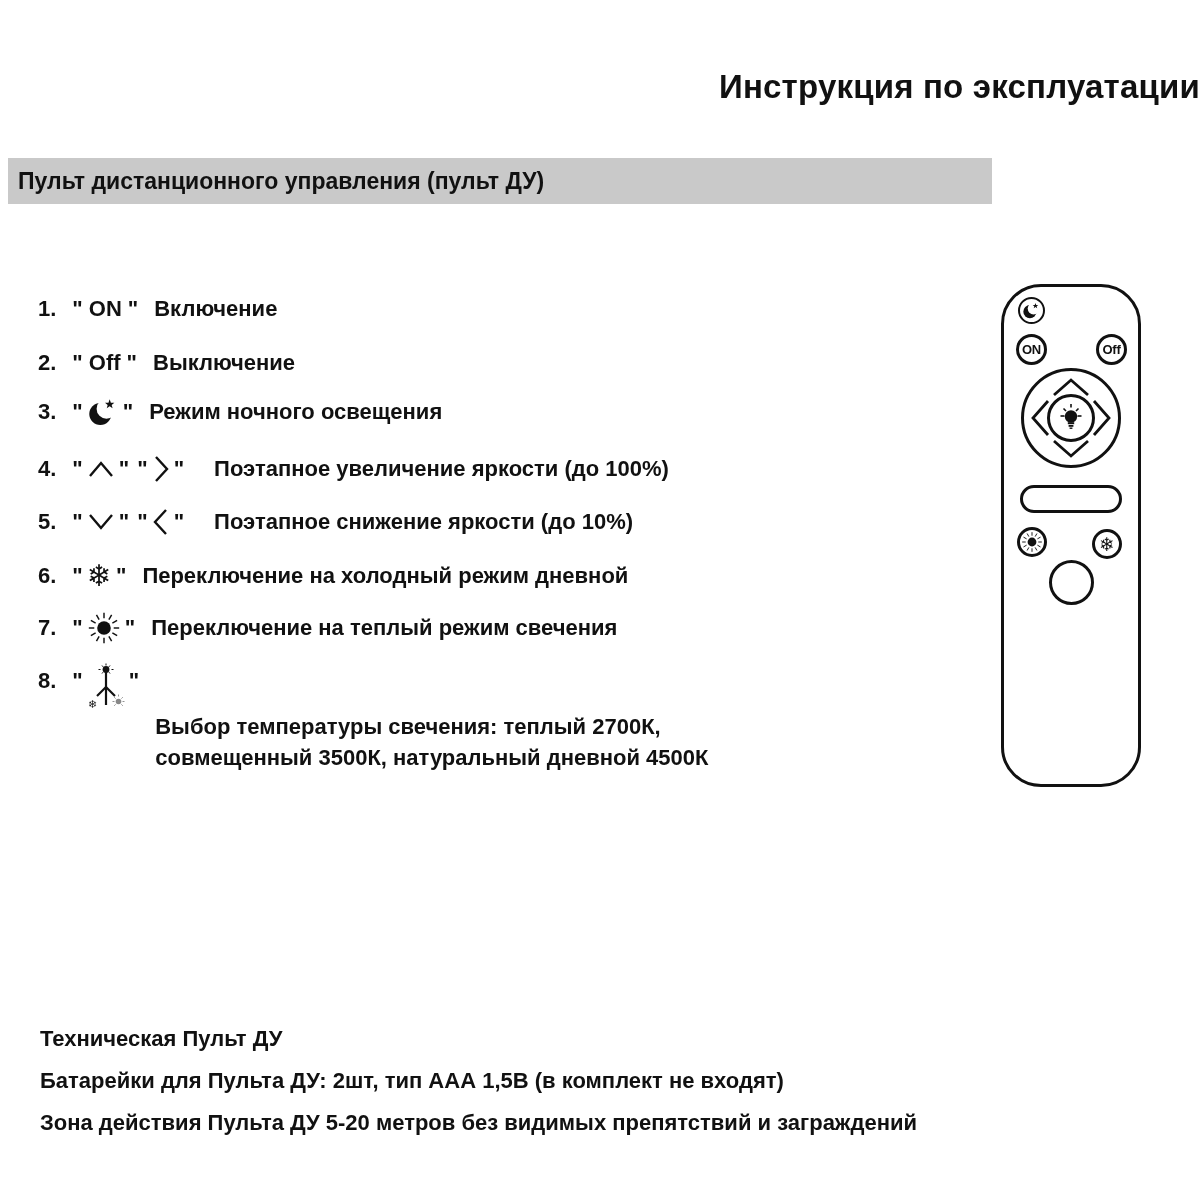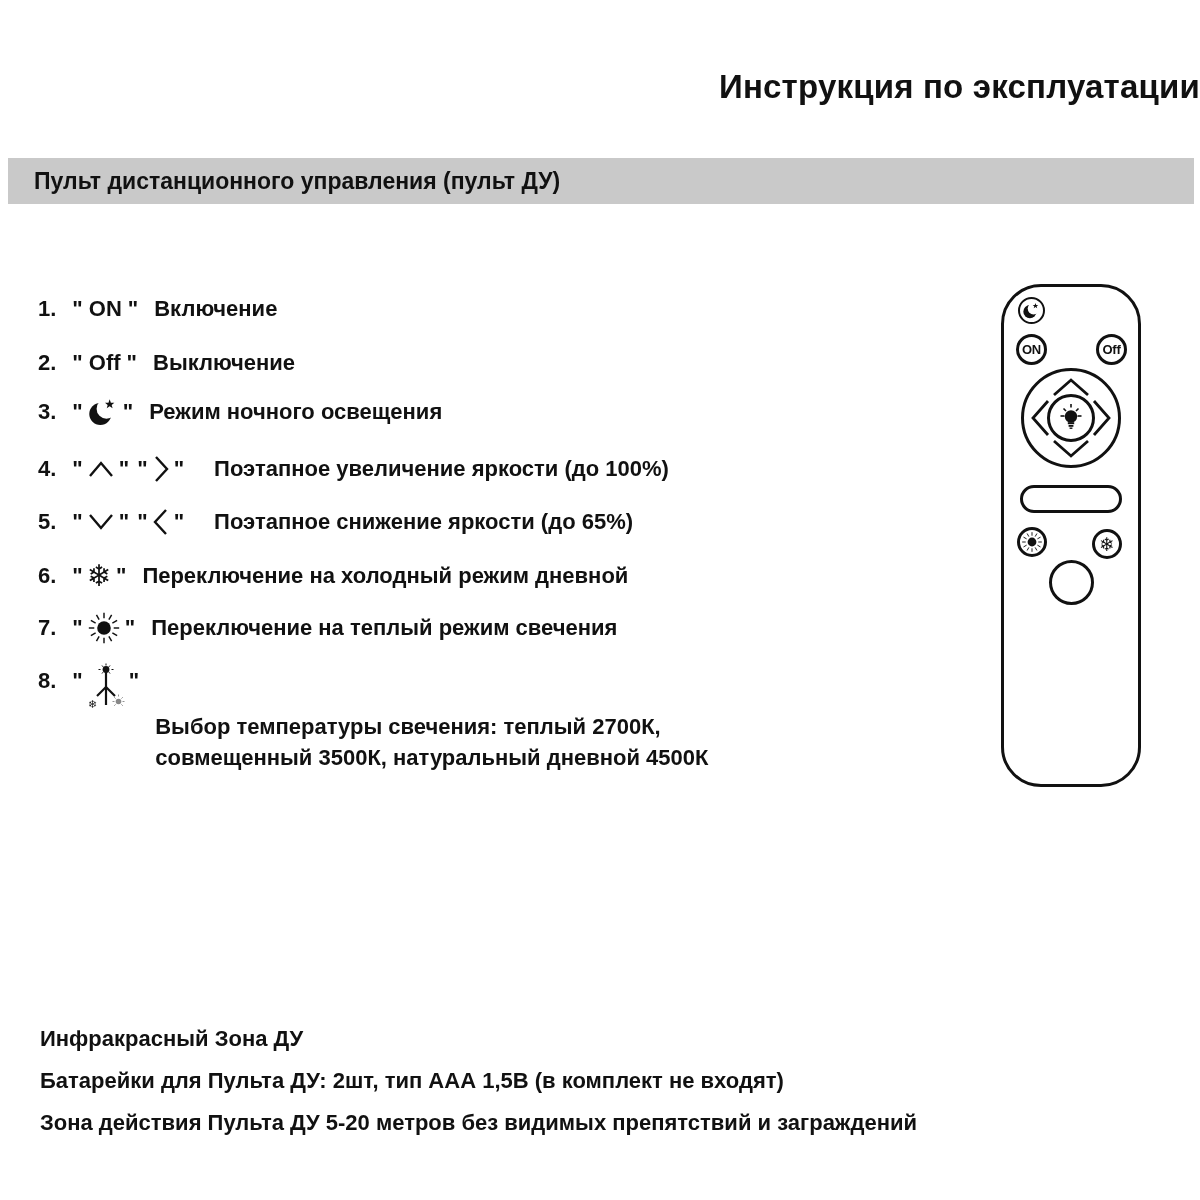--- a/index.html
+++ b/index.html
@@ -7,22 +7,22 @@
   body { font-family:"Liberation Sans","DejaVu Sans",sans-serif; color:#111; }
   .page {
     position:relative; width:1200px; height:1200px; background:#fff; overflow:hidden;
     font-weight:bold;
   }
   .page-title {
     position:absolute; top:68px; left:0; width:100%;
     text-align:right; font-size:33px; font-weight:bold; letter-spacing:0.2px;
   }
   .section-bar {
-    position:absolute; left:8px; width:1186px; height:46px;
-    background:#c9c9c9; display:flex; align-items:center; padding-left:26px;
+    position:absolute; left:8px; width:984px; height:46px;
+    background:#c9c9c9; display:flex; align-items:center; padding-left:10px;
     font-size:23px; font-weight:bold;
   }
   .bar-remote { top:158px; }
   .bar-tech  { top:940px; height:50px; }
 
   
   .row {
     position:absolute; left:38px; display:flex; align-items:center;
     font-size:22px; font-weight:bold; white-space:nowrap; height:34px;
   }
@@ -131,21 +131,21 @@
         </svg>
     </span>
     <span class="q">"</span>
     <span class="q">"</span>
     <span class="icon">
       <svg width="18" height="32" viewBox="0 0 18 32">
           <polyline points="14,4 3,16 14,28" fill="none" stroke="#111" stroke-width="2.4"></polyline>
         </svg>
     </span>
     <span class="q">"</span>
-    <span class="desc desc-far">Поэтапное снижение яркости (до 65%)</span>
+    <span class="desc desc-far">Поэтапное снижение яркости (до 10%)</span>
   </div>
 
   <div class="row" style="top:559px">
     <span class="num">6.</span>
     <span class="q">"</span>
     <span class="icon snow-glyph">❄</span>
     <span class="q">"</span>
     <span class="desc">Переключение на холодный режим дневной</span>
   </div>
 
@@ -287,17 +287,17 @@
     </div>
 
     <div class="rc-circle rc-cold">
       <span class="icon snow-glyph">❄</span>
     </div>
 
     <div class="rc-circle rc-round"></div>
   </div>
 
 
-  <div class="tech-line tech-1">Инфракрасный Зона ДУ</div>
+  <div class="tech-line tech-1">Техническая Пульт ДУ</div>
   <div class="tech-line tech-2">Батарейки для Пульта ДУ: 2шт, тип ААА 1,5В (в комплект не входят)</div>
   <div class="tech-line tech-3">Зона действия Пульта ДУ 5-20 метров без видимых препятствий и заграждений</div>
 
 </div>
 
 </body></html>

